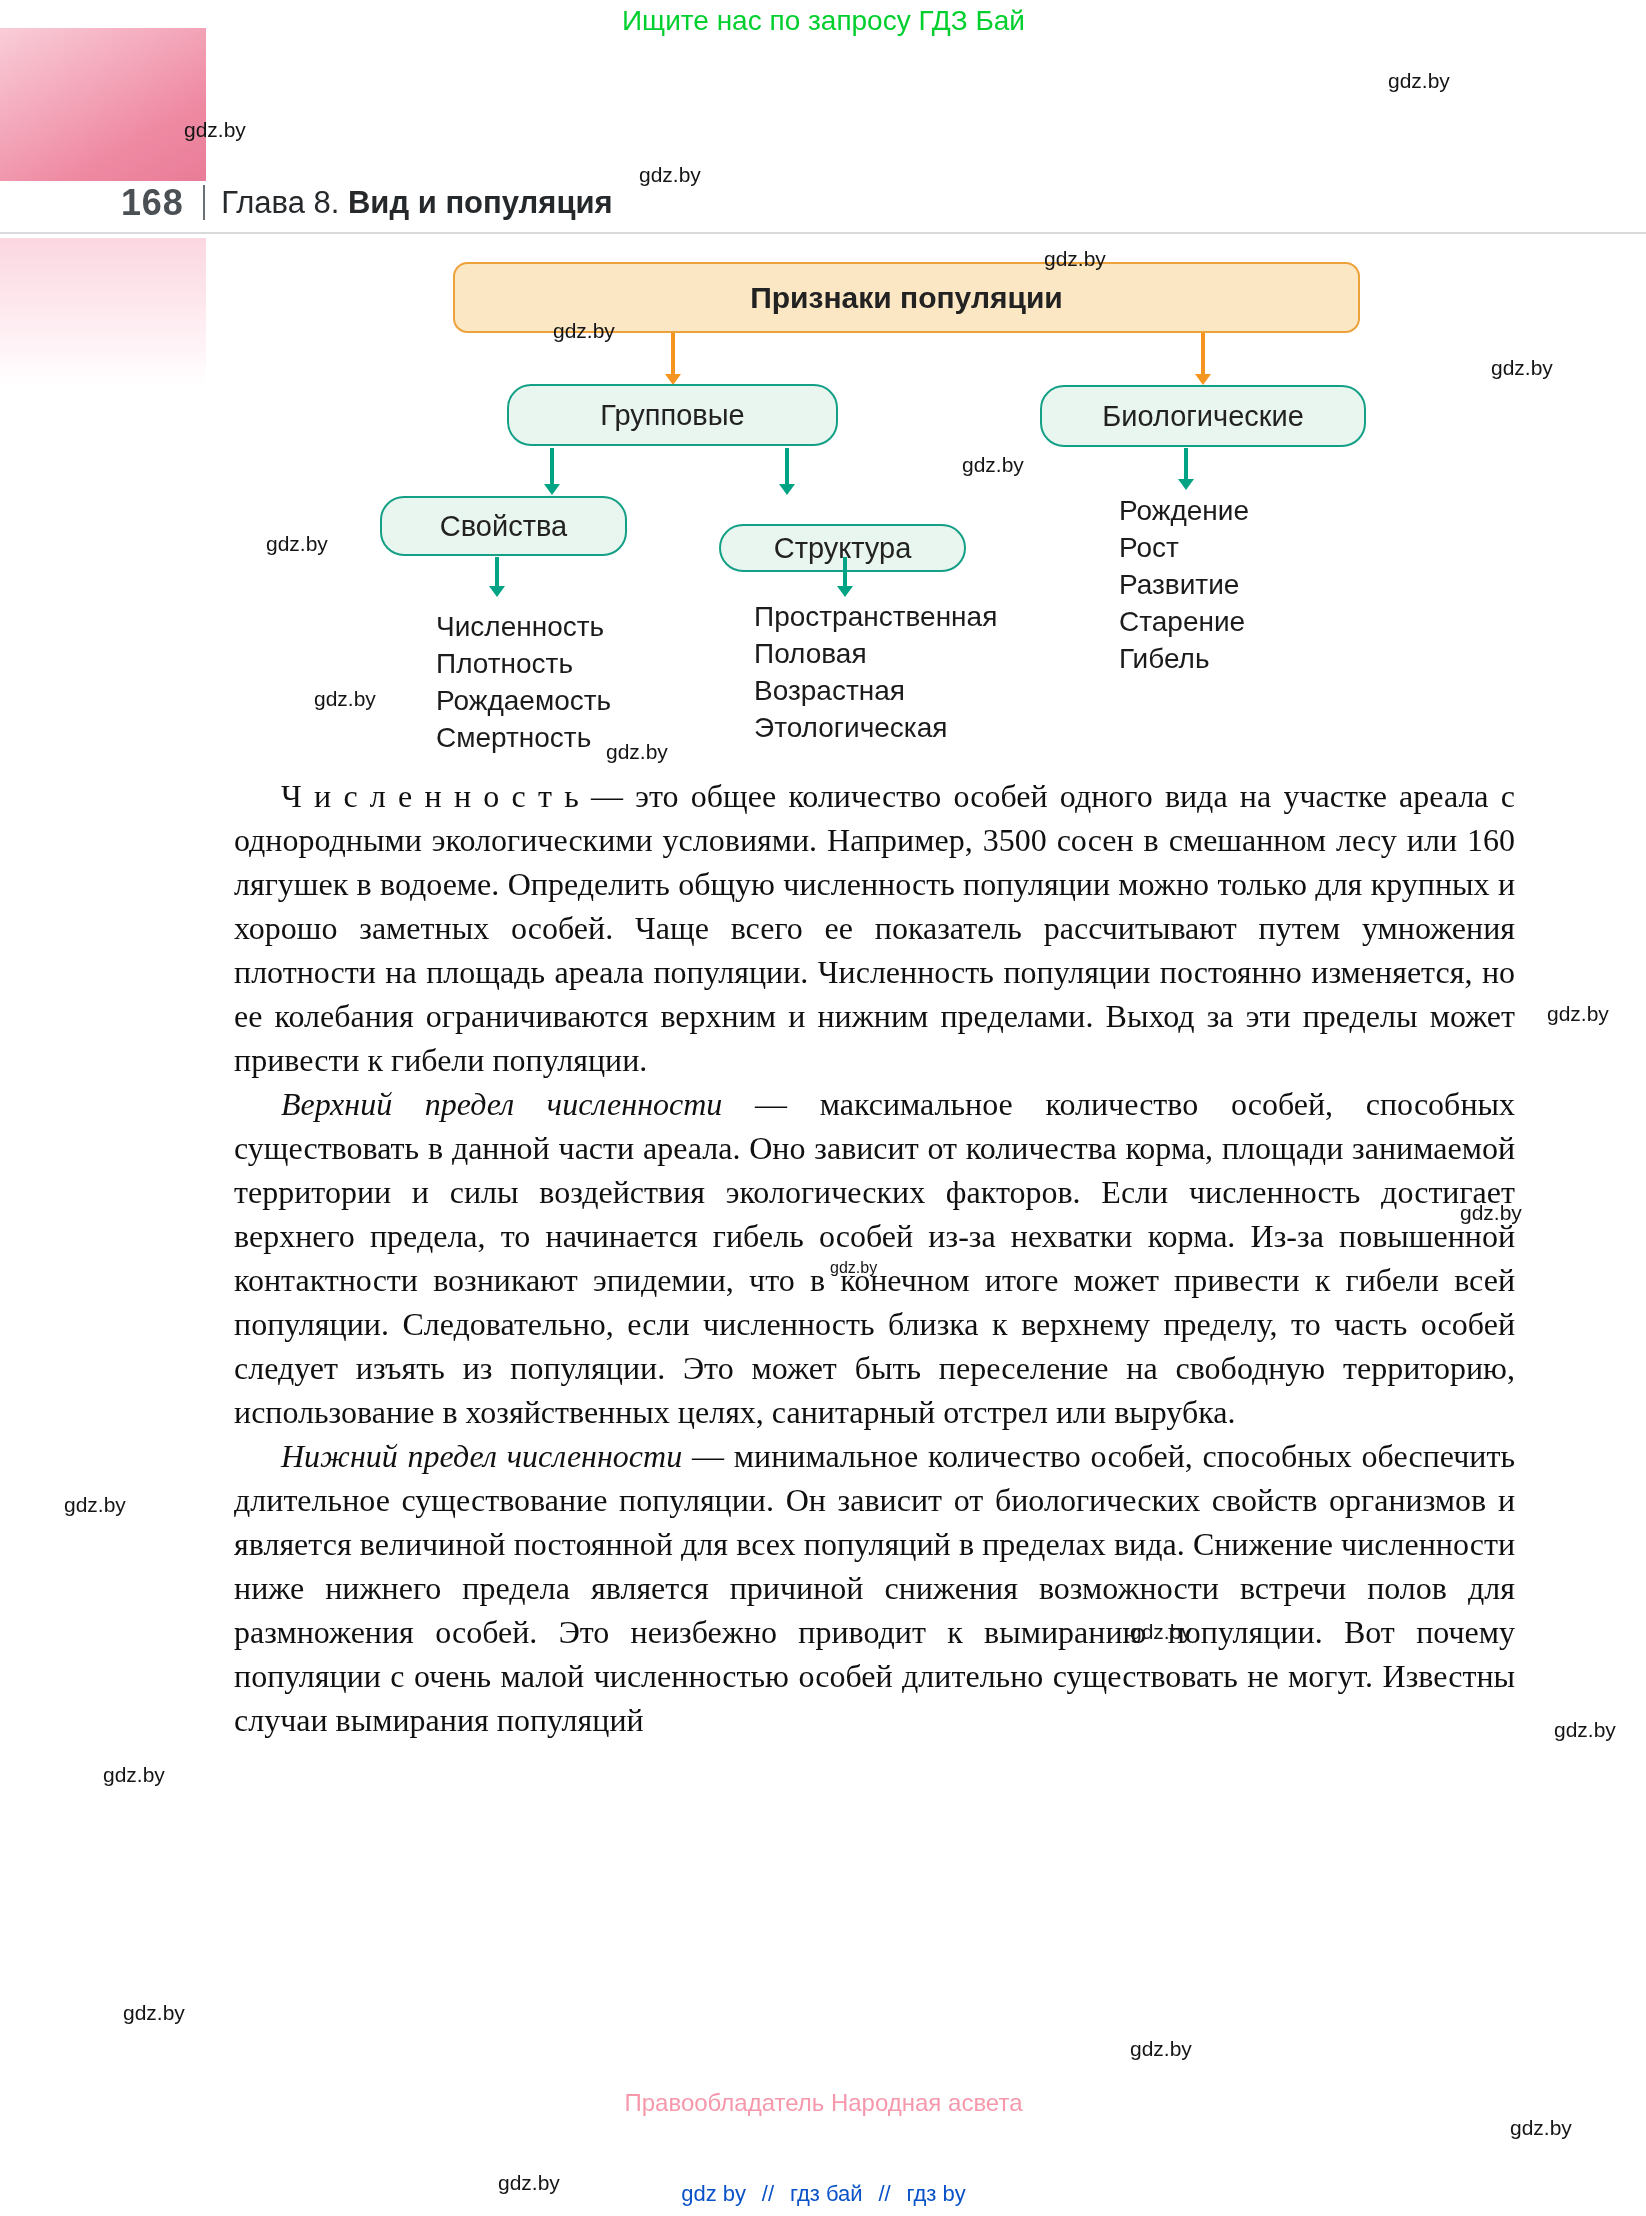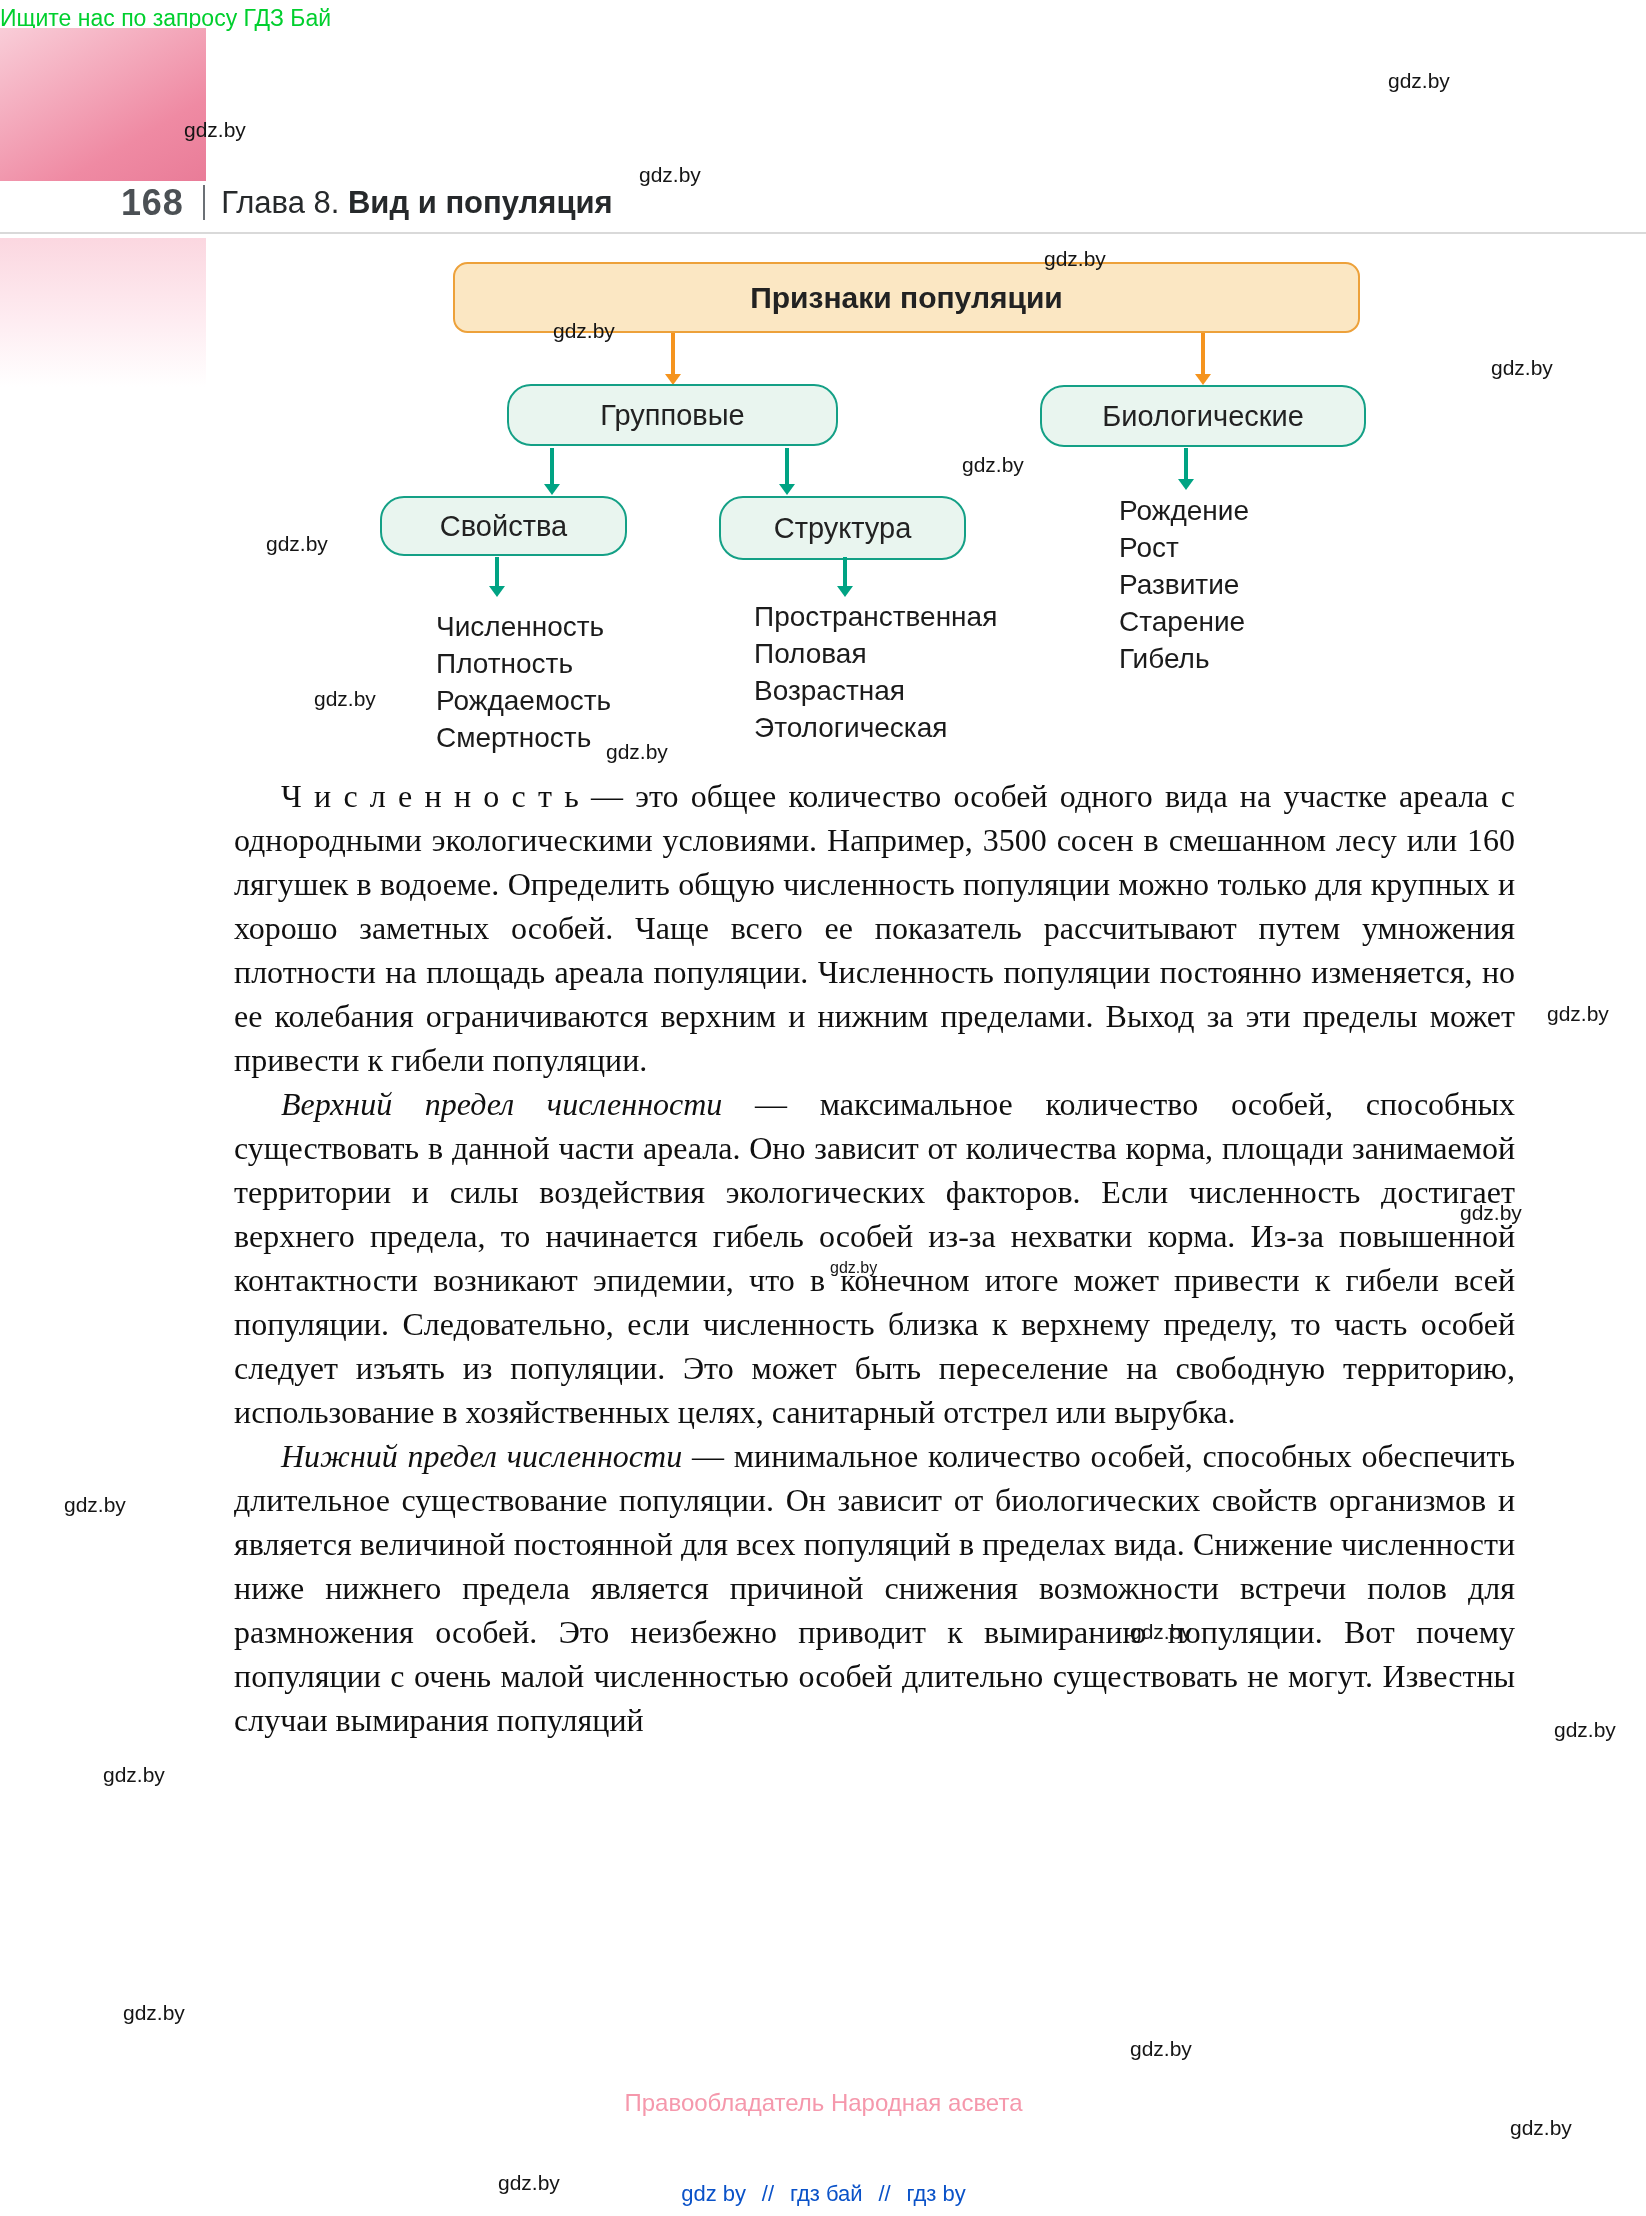--- a/index.html
+++ b/index.html
@@ -1,20 +1,20 @@
 <!DOCTYPE html>
 <html style="--box-orange-fill: #fbe7c3; --box-orange-border: #eda13a; --arrow-orange: #f5941e; --box-green-fill: #e9f5ef; --box-green-border: #14a086; --arrow-teal: #00a383; --body-text: #101010; --footer-pink: #f598ac; --promo-green: #00cf2e; --links-blue: #0a52c8; --watermark-black: #151515; --rule-gray: #d9d9d9;font-size:13px"><head>
 <meta charset="utf-8">
 <style>
   html,body{margin:0;padding:0;background:#ffffff;}
   .page{position:relative;width:1647px;height:2216px;background:#ffffff;overflow:hidden;
         font-family:"Liberation Sans",sans-serif;color:#111;}
 
-  .promo{position:absolute;top:4.8px;left:0;width:100%;text-align:left;
-         font-size:23px;color:var(--promo-green,#00cf2e);}
+  .promo{position:absolute;top:4.8px;left:0;width:100%;text-align:center;
+         font-size:28px;color:var(--promo-green,#00cf2e);}
 
   .deco-top{position:absolute;left:0;top:28px;width:206px;height:153px;
             background:linear-gradient(150deg,#f9cdd8 0%,#ef8aa3 70%,#e97c98 100%);}
   .deco-bottom{position:absolute;left:0;top:238px;width:206px;height:149px;
             background:linear-gradient(180deg,#fbd7e0 0%,#feecf1 55%,#ffffff 100%);}
 
   .header{position:absolute;left:121px;top:179px;height:47px;display:flex;align-items:center;}
   .page-num{font-size:36px;font-weight:bold;color:#4b5054;letter-spacing:0.8px;}
   .vrule{width:2.4px;height:35px;background:#6b7075;margin:0 16px 0 19.3px;}
   .chapter{font-size:31px;color:#26292b;white-space:nowrap;}
@@ -96,21 +96,21 @@
     <div class="arrow teal" style="left:779px;top:448px;height:47px">
         <i class="shaft"></i>
         <i class="head"></i>
       </div>
     <div class="arrow teal" style="left:1178px;top:448px;height:42px">
         <i class="shaft"></i>
         <i class="head"></i>
       </div>
 
     <div class="dbox green" style="left:380px;top:496px;width:247px;height:60px">Свойства</div>
-    <div class="dbox green" style="left:719px;top:496px;width:247px;height:64px">Структура</div>
+    <div class="dbox green" style="left:719px;top:524px;width:247px;height:48px">Структура</div>
 
     <div class="arrow teal" style="left:489px;top:557px;height:40px">
         <i class="shaft"></i>
         <i class="head"></i>
       </div>
     <div class="arrow teal" style="left:837px;top:557px;height:40px">
         <i class="shaft"></i>
         <i class="head"></i>
       </div>
 

